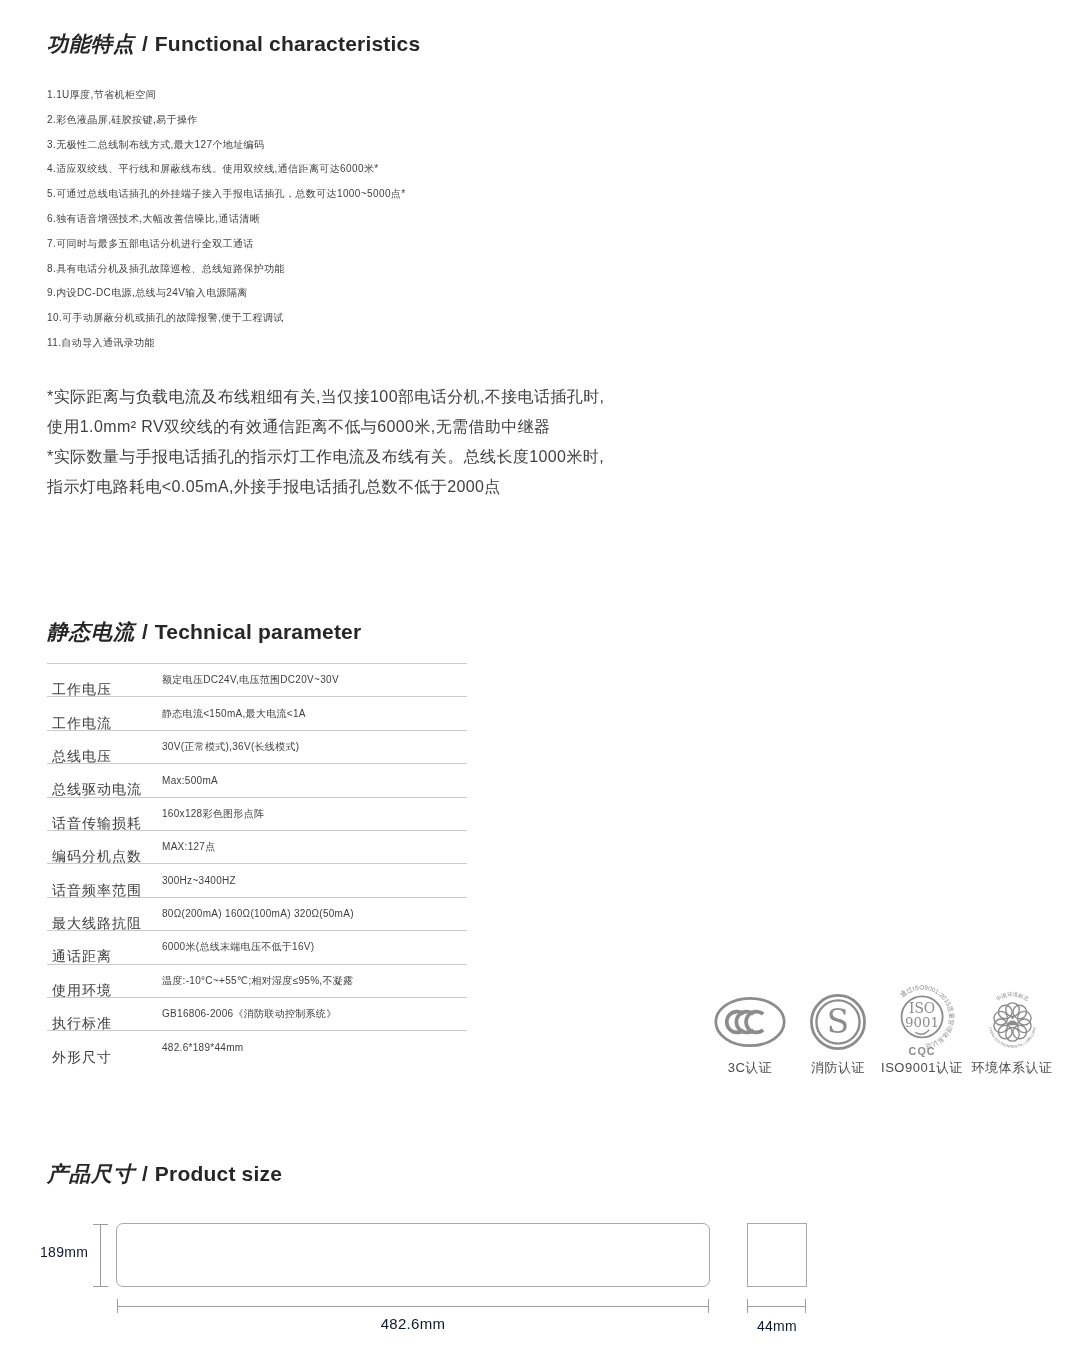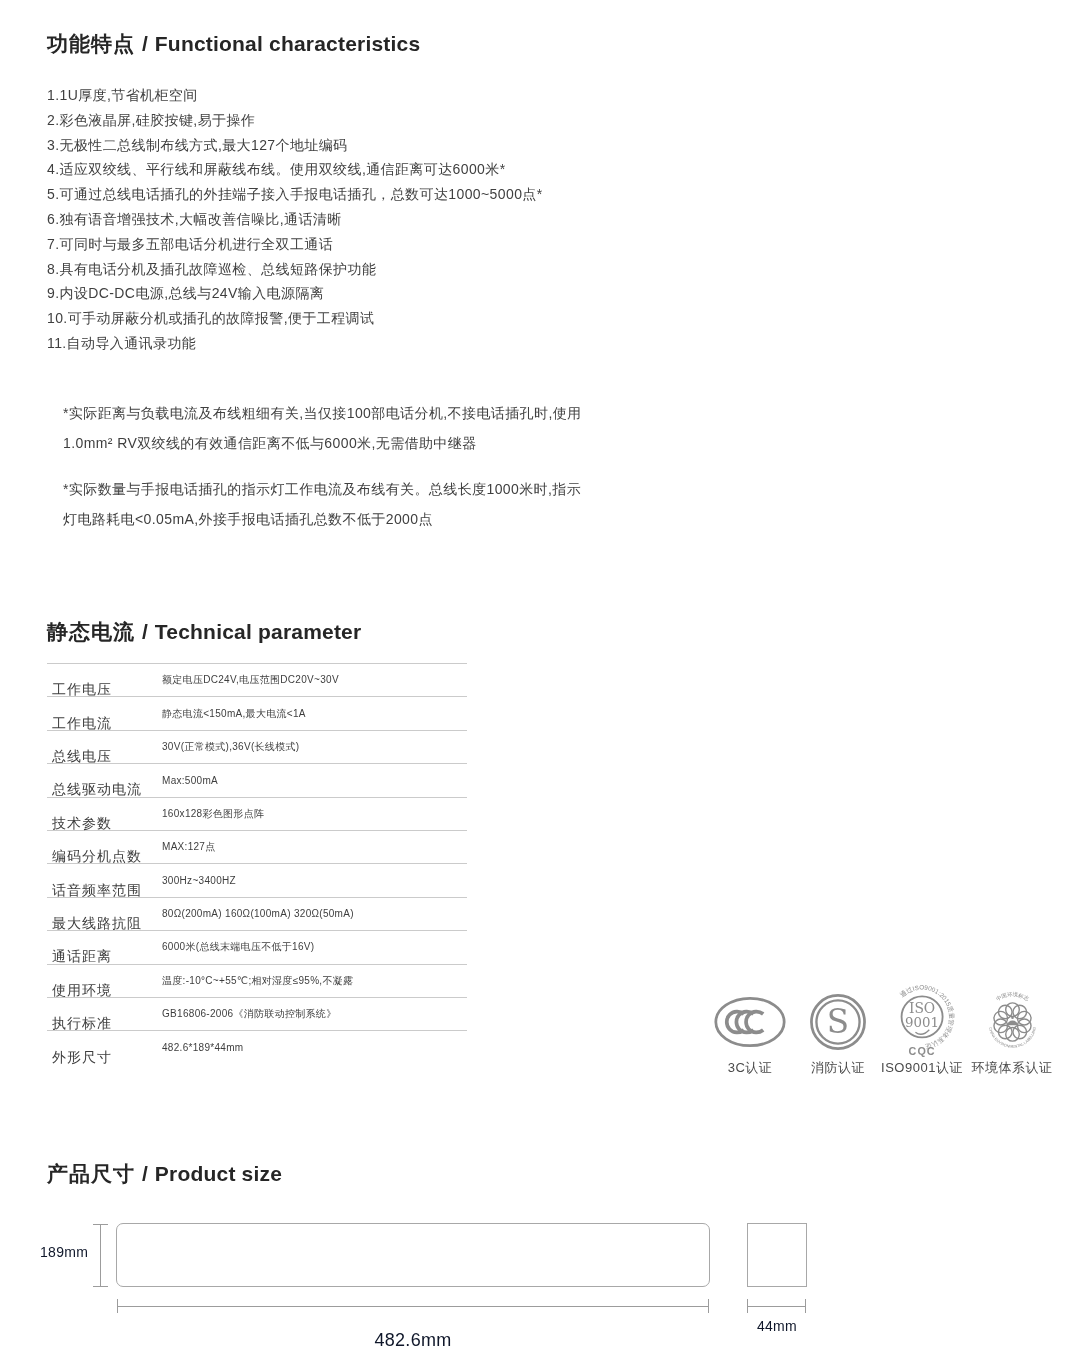--- a/index.html
+++ b/index.html
@@ -3,34 +3,34 @@
 <meta charset="utf-8">
 <style>
   html,body { margin:0; padding:0; background:#ffffff; }
   .page {
     position:relative; width:1091px; height:1371px; background:#ffffff;
     font-family:"Liberation Sans","DejaVu Sans",sans-serif; color:#3f3f3f;
     overflow:hidden;
   }
   
   .heading { position:absolute; left:47px; white-space:nowrap; color:#262626; }
-  .heading .zh { font-size:21px; font-weight:700; letter-spacing:1px; }
+  .heading .zh { font-size:21px; font-weight:700; letter-spacing:1px;font-style:italic; }
   .heading .sep { font-size:21px; font-weight:600; margin:0 7px; }
   .heading .en { font-size:21px; font-weight:600; letter-spacing:0.2px;margin-top:24px; }
   #h-functional { top:30px; }
   #h-technical  { top:618px; }
   #h-size       { top:1160px; }
 
   
   .feature-list { position:absolute; left:47px; top:83px; width:640px; }
-  .feature-list div { font-size:14px; line-height:24.8px; color:#3f3f3f; letter-spacing:0.4px; }
+  .feature-list div { font-size:10px; line-height:24.8px; color:#3f3f3f; letter-spacing:0.4px; }
 
   
   .footnotes { position:absolute; left:47px; top:382px; width:560px; }
-  .footnotes p { margin:16px; font-size:14px; line-height:30px; color:#3f3f3f; letter-spacing:0.4px; }
+  .footnotes p { margin:0; font-size:16px; line-height:30px; color:#3f3f3f; letter-spacing:0.4px; }
 
   
   .ptable { position:absolute; left:47px; top:663px; width:420px; border-top:1px solid #cbcbcb; }
   .trow { display:flex; align-items:center; height:33.4px; border-bottom:1px solid #cbcbcb; box-sizing:border-box; }
   .trow:last-child { border-bottom:none; }
   .tlabel { width:110px; padding-left:5px; font-size:14px; letter-spacing:1px; color:#3e3e3e; flex-shrink:0;margin-top:20px; }
   .tvalue { flex:1; font-size:10px; color:#3e3e3e; letter-spacing:0.3px; white-space:nowrap; }
 
   
   .certs { position:absolute; left:700px; top:986px; width:372px; height:92px; }
@@ -39,21 +39,21 @@
   .cert-label { margin-top:1px; font-size:13px; color:#4a4a4a; letter-spacing:0.5px; white-space:nowrap; }
   .cert svg { display:block; }
   .ic { stroke:#8c8c8c; fill:none; }
   .ic-fill { fill:#8c8c8c; }
   #cert-ccc { left:50px; }  #cert-fire { left:138px; }
   #cert-iso { left:222px; } #cert-env  { left:312px; }
 
   
   .dim-label { position:absolute; font-size:14px; color:#0f172a; letter-spacing:0.3px; }
   #lbl-height { left:40px; top:1244px; width:48px; text-align:right; }
-  #lbl-width  { left:117px; top:1315px; width:592px; text-align:center; font-size:18px;margin-top:15px; }
+  #lbl-width  { left:117px; top:1315px; width:592px; text-align:center; font-size:15px; }
   #lbl-depth  { left:717px; top:1318px; width:120px; text-align:center; }
   .dline { position:absolute; background:#9c9c9c; }
   #vdim       { left:100px; top:1224px; width:1px;  height:63px; }
   #vdim-cap-t { left:93px;  top:1224px; width:15px; height:1px; }
   #vdim-cap-b { left:93px;  top:1286px; width:15px; height:1px; }
   #hdim1       { left:117px; top:1306px; width:592px; height:1px; }
   #hdim1-cap-l { left:117px; top:1299px; width:1px; height:14px; }
   #hdim1-cap-r { left:708px; top:1299px; width:1px; height:14px; }
   #hdim2       { left:747px; top:1306px; width:59px; height:1px; }
   #hdim2-cap-l { left:747px; top:1299px; width:1px; height:14px; }
@@ -105,21 +105,21 @@
       </div>
     <div class="trow">
         <div class="tlabel">总线电压</div>
         <div class="tvalue">30V(正常模式),36V(长线模式)</div>
       </div>
     <div class="trow">
         <div class="tlabel">总线驱动电流</div>
         <div class="tvalue">Max:500mA</div>
       </div>
     <div class="trow">
-        <div class="tlabel">技术参数</div>
+        <div class="tlabel">话音传输损耗</div>
         <div class="tvalue">160x128彩色图形点阵</div>
       </div>
     <div class="trow">
         <div class="tlabel">编码分机点数</div>
         <div class="tvalue">MAX:127点</div>
       </div>
     <div class="trow">
         <div class="tlabel">话音频率范围</div>
         <div class="tvalue">300Hz~3400HZ</div>
       </div>

